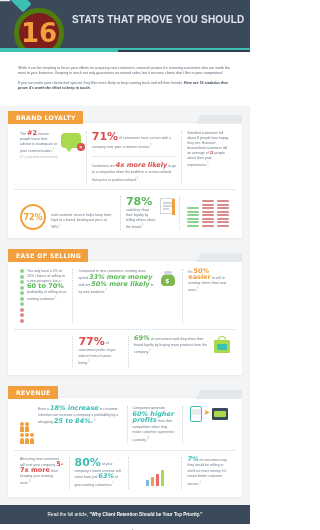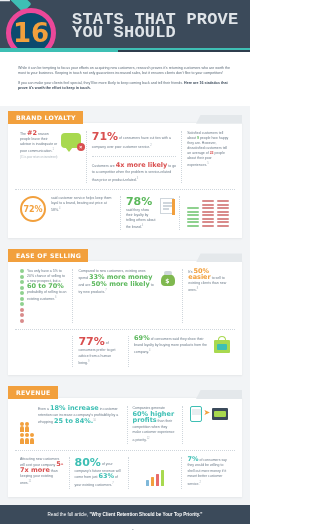--- a/index.html
+++ b/index.html
@@ -27,34 +27,34 @@
   }
   .mag-handle {
     position:absolute; left:-12px; top:-14px; width:46px; height:12px;
     background:#3ebfb4; transform: rotate(45deg); border-radius:2px;
   }
   .mag-handle-band {
     position:absolute; left:16px; top:8px; width:10px; height:12px;
     background:#e9edf0; transform: rotate(45deg);
   }
   .mag-circle {
-    position:absolute; left:6px; top:8px; width:50px; height:50px;
-    border:5px solid #ec4899; border-radius:50%;
-    background:#0c4a6e;
+    position:absolute; left:14px; top:8px; width:50px; height:50px;
+    border:5px solid #4d7c0f; border-radius:50%;
+    background:#7f1d1d;
     display:flex; align-items:center; justify-content:center;
   }
   .mag-num {
     font-size:26px; font-weight:bold; color:#f2a03d;
     font-family:"DejaVu Sans", sans-serif; line-height:1;
   }
   .head-title {
     position:absolute; left:72px; top:13px; width:175px;
-    color:#dfe4e8; font-weight:bold; font-size:17px;
+    color:#dfe4e8; font-weight:bold; font-size:10px;
     line-height:13px; letter-spacing:0.2px;
-    font-family:Liberation Mono, monospace;
+    font-family:Liberation Sans, sans-serif;
     text-transform:uppercase;
   }
   .head-title span { display:block; }
 
   
   .intro {
     background:#ffffff;
     padding:14px 18px 10px 18px;
   }
   .intro p {
@@ -91,21 +91,21 @@
   .big { font-size:11px; font-weight:bold; font-family:"DejaVu Sans", sans-serif; line-height:12px; }
   .mid { font-size:6.5px; font-weight:bold; font-family:"DejaVu Sans", sans-serif; }
   .red { color:#d94f4f; }
   .green { color:#5cb85c; }
   .orange { color:#f2a03d; }
   .teal { color:#3ebfb4; }
   .src { font-size:2.6px; color:#aab4bd; }
 
   .inline-wrap { font-size:3.5px; line-height:5.6px; color:#6b7a88; }
   .inline-wrap .big { display:inline; vertical-align:-1px; }
-  .inline-wrap .mid { display:inline; }
+  .inline-wrap .mid { display:inline;font-style:italic; }
   .chat-bubble {
     width:20px; height:15px; background:#a8d94f; border-radius:4px;
     position:relative;
   }
   .chat-bubble:after {
     content:""; position:absolute; left:4px; bottom:-4px;
     border-left:4px solid transparent; border-right:4px solid transparent;
     border-top:5px solid #a8d94f;
   }
   .chat-badge {
@@ -204,21 +204,21 @@
           </div>
         </div>
         <div class="cell vdiv" style="width:56px">
           <div class="txt">
             Satisfied customers tell about <b class="green">9</b> people how happy they are. However, dissatisfied customers tell an average of <b class="red">22</b> people about their poor experiences.<sup class="src">5</sup>
           </div>
         </div>
       </div>
 
       <div class="row hdiv">
-        <div class="cell" style="width:110px;display:flex;gap:5px;align-items:flex-start">
+        <div class="cell" style="width:110px;display:flex;gap:5px;align-items:flex-end">
           <div class="circle-pct">72%</div>
           <div class="txt" style="flex:1"><span>said customer service helps keep them loyal to a brand, beating out price at 58%.</span><sup class="src">4</sup></div>
         </div>
         <div class="cell vdiv" style="width:62px;display:flex;gap:4px">
           <div style="flex:1">
             <div class="big green">78%</div>
             <div class="txt"><span>said they show their loyalty by telling others about the brand.</span><sup class="src">4</sup></div>
           </div>
           <div style="width:14px;height:16px;border:1px solid #cfd6dc;background:#fff;position:relative;margin-top:2px">
             <div style="position:absolute;left:2px;top:3px;width:9px;height:1.2px;background:#cfd6dc"></div>

